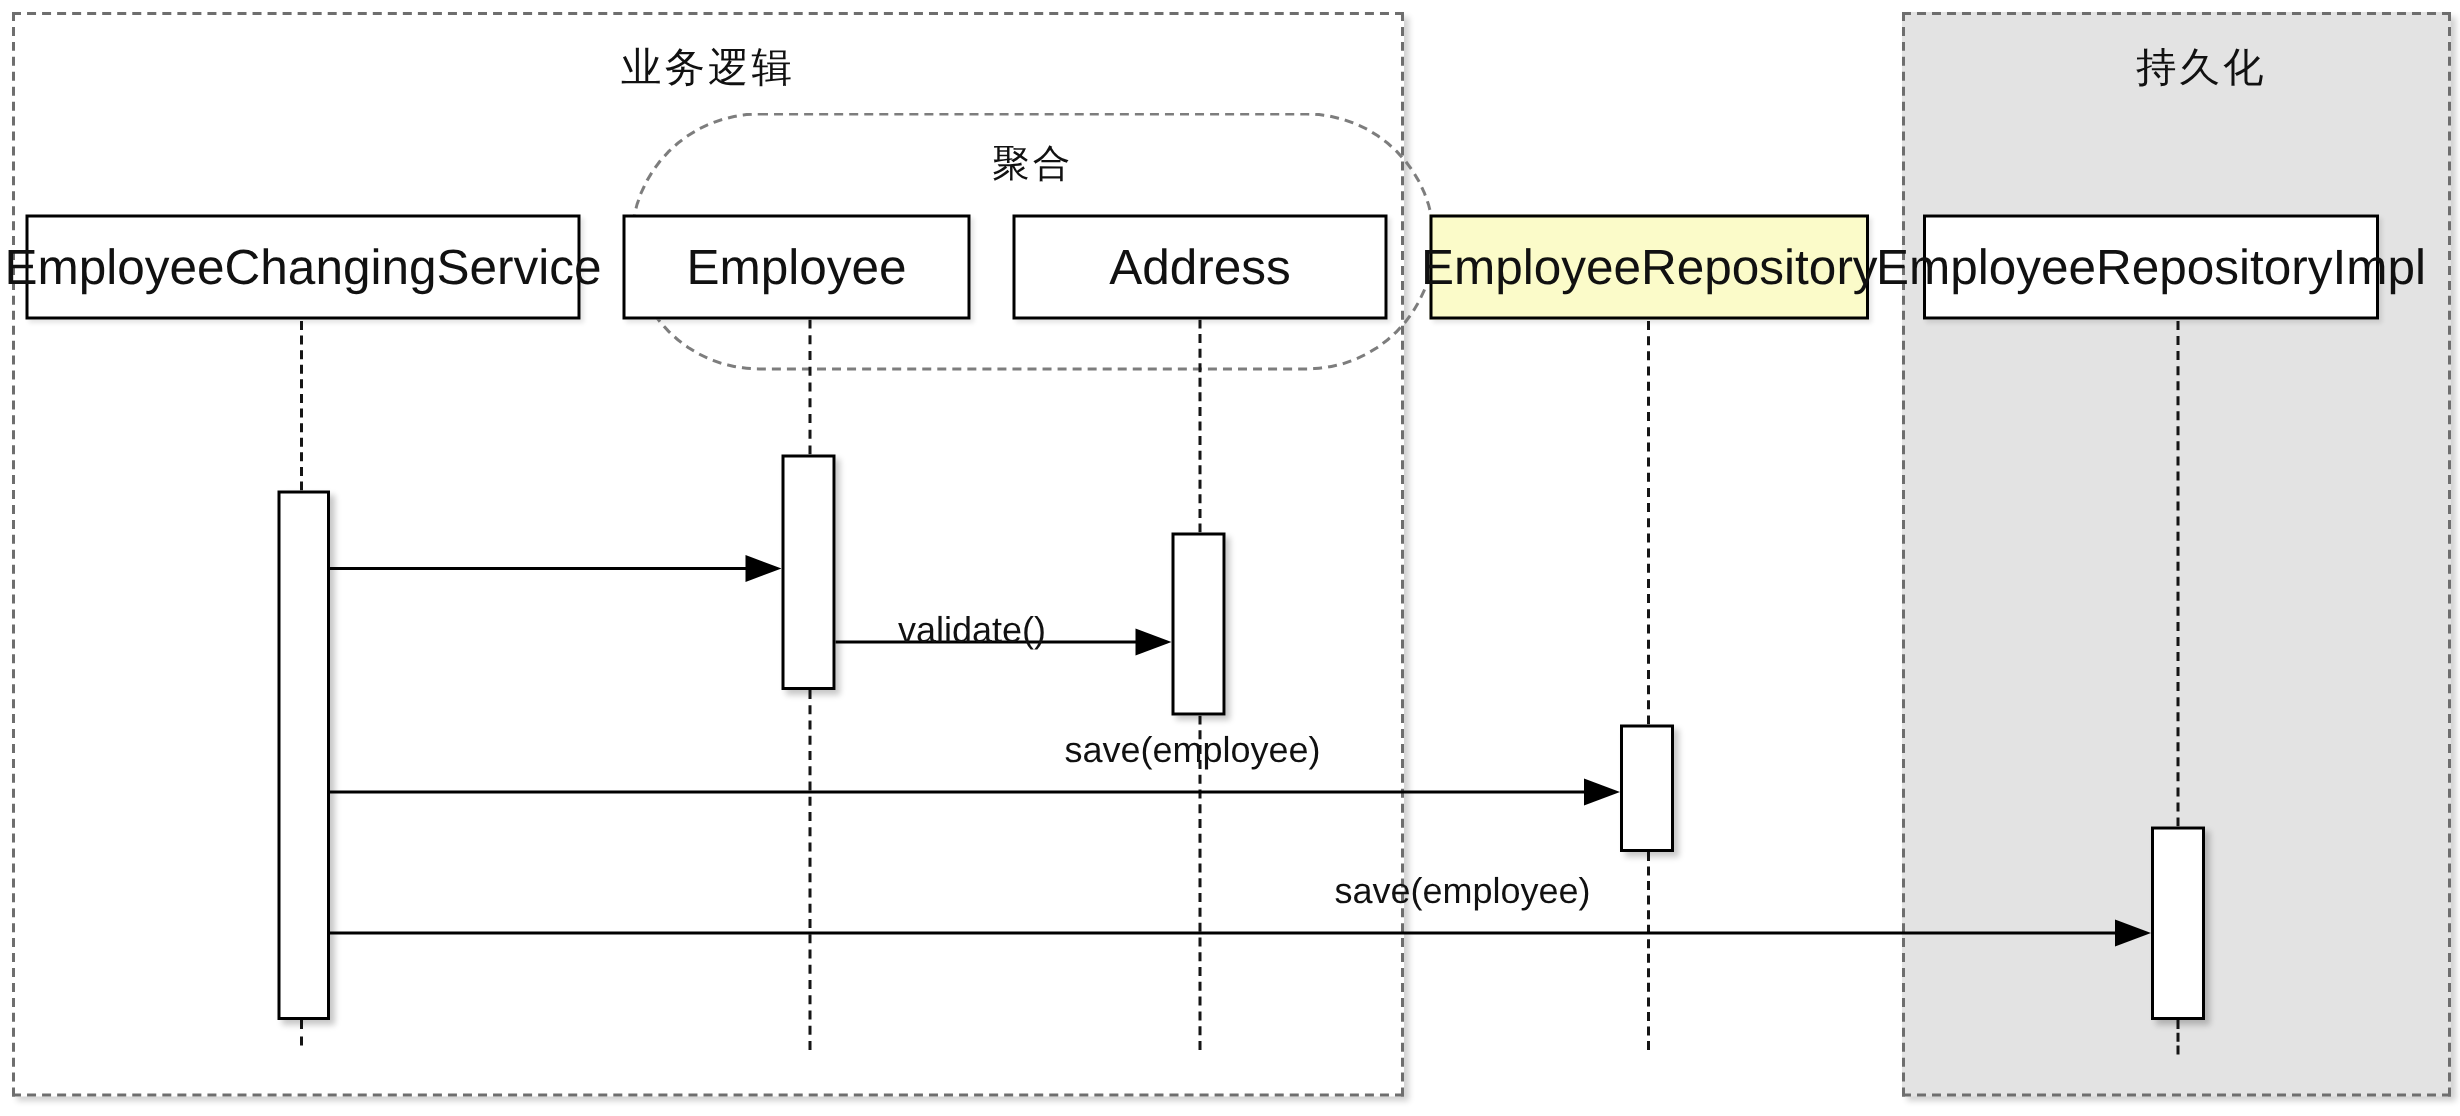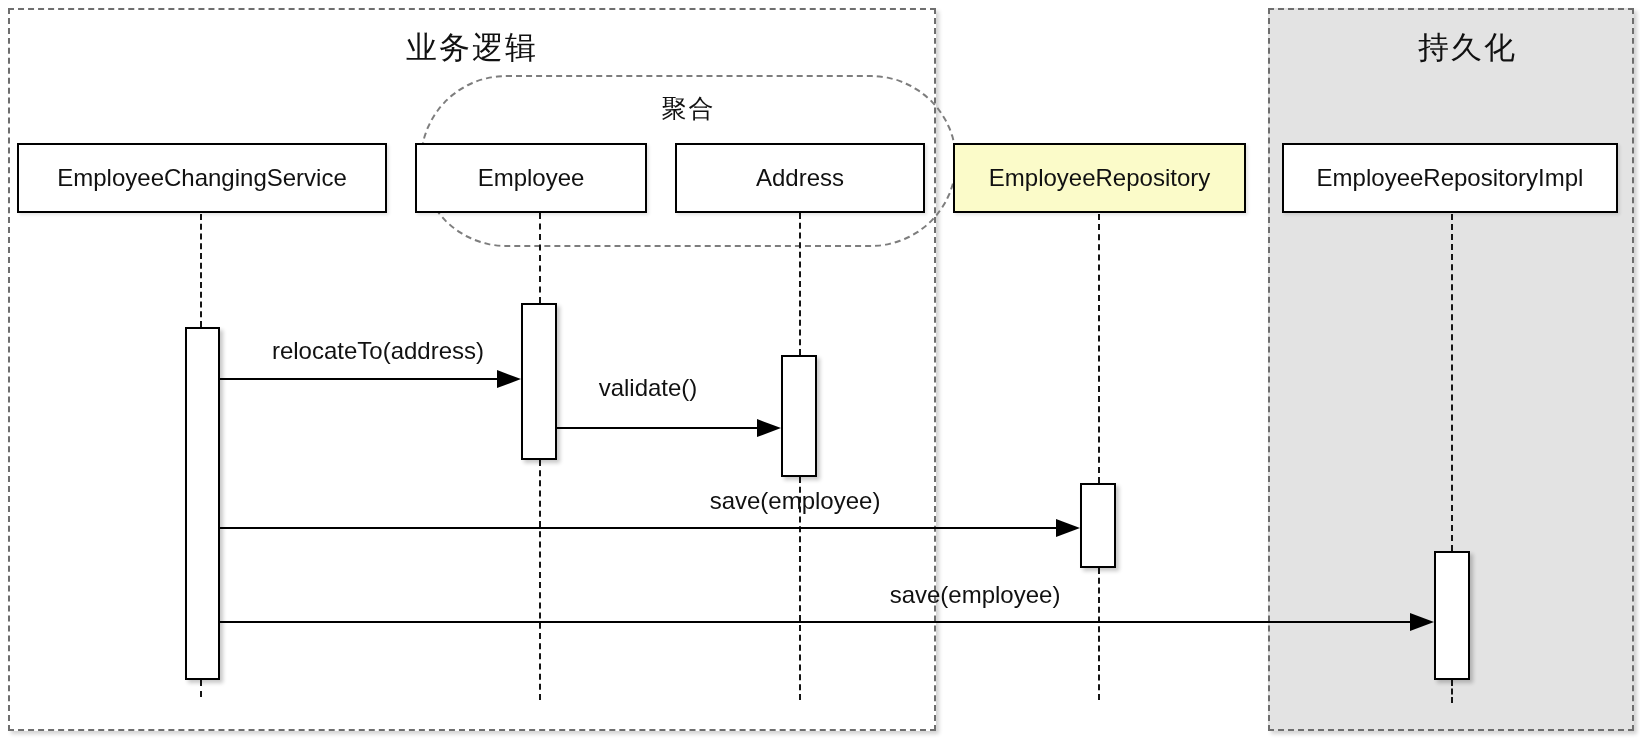--- a/index.html
+++ b/index.html
@@ -21,21 +21,21 @@
     border: 2px dashed #6e6e6e;
     box-sizing: border-box;
     box-shadow: 3px 3px 4px rgba(0,0,0,0.18);
     background: #ffffff;
   }
   #frame-business    { left: 8px;    width: 928px; }
   #frame-abstraction { left: 947px;  width: 309px; }
   #frame-persistence { left: 1268px; width: 366px; padding-left: 33px; }
   .frame-title {
     text-align: center;
-    font-size: 31px;
+    font-size: 27px;
     padding-top: 17px;
     letter-spacing: 2px;
     color: #111;
   }
 
   
   #aggregate {
     position: absolute;
     left: 420px; top: 75px;
     width: 537px; height: 172px;
@@ -71,29 +71,29 @@
   .participant {
     position: absolute;
     top: 143px;
     height: 70px;
     background: #ffffff;
     border: 2.5px solid #000;
     box-sizing: border-box;
     display: flex;
     align-items: center;
     justify-content: center;
-    font-size: 24px;
+    font-size: 33px;
     white-space: nowrap;
     box-shadow: 2px 2px 3px rgba(0,0,0,0.10);
   }
   #p-ecs      { left: 17px;   width: 370px; }
   #p-employee { left: 415px;  width: 232px; }
   #p-address  { left: 675px;  width: 250px; }
   #p-repo     { left: 953px;  width: 293px; }
-  #p-impl     { left: 1282px; width: 336px; }
+  #p-impl     { left: 1282px; width: 304px; }
 
   
   .activation {
     position: absolute;
     background: #ffffff;
     border: 2.5px solid #000;
     box-sizing: border-box;
     box-shadow: 3px 3px 4px rgba(0,0,0,0.22);
   }
   #act-ecs  { left: 185px;  top: 327px; width: 35px; height: 353px; }
@@ -124,21 +124,21 @@
   #msg-save2    { left: 220px; top: 622px; width: 1214px; }
 
   .msg-label {
     position: absolute;
     font-size: 24px;
     white-space: nowrap;
     transform: translateX(-50%);
     color: #111;
   }
   #lbl-relocate { left: 378px; top: 337px; }
-  #lbl-validate { left: 648px; top: 374px; }
+  #lbl-validate { left: 648px; top: 407px; }
   #lbl-save1    { left: 795px; top: 487px; }
   #lbl-save2    { left: 975px; top: 581px; }
 </style>
 </head>
 <body>
 
 <div id="canvas">
 
   <div class="frame" id="frame-business">
     <div class="frame-title">业务逻辑</div>
@@ -178,21 +178,20 @@
   </div>
   <div class="message" id="msg-save1">
     <div class="shaft"></div>
     <div class="arrowhead"></div>
   </div>
   <div class="message" id="msg-save2">
     <div class="shaft"></div>
     <div class="arrowhead"></div>
   </div>
 
-  <div class="msg-label" id="lbl-relocate">relocateTo(address)</div>
   <div class="msg-label" id="lbl-validate">validate()</div>
   <div class="msg-label" id="lbl-save1">save(employee)</div>
   <div class="msg-label" id="lbl-save2">save(employee)</div>
 
   <div class="participant" id="p-ecs">
     <span>EmployeeChangingService</span>
   </div>
   <div class="participant" id="p-employee">
     <span>Employee</span>
   </div>

